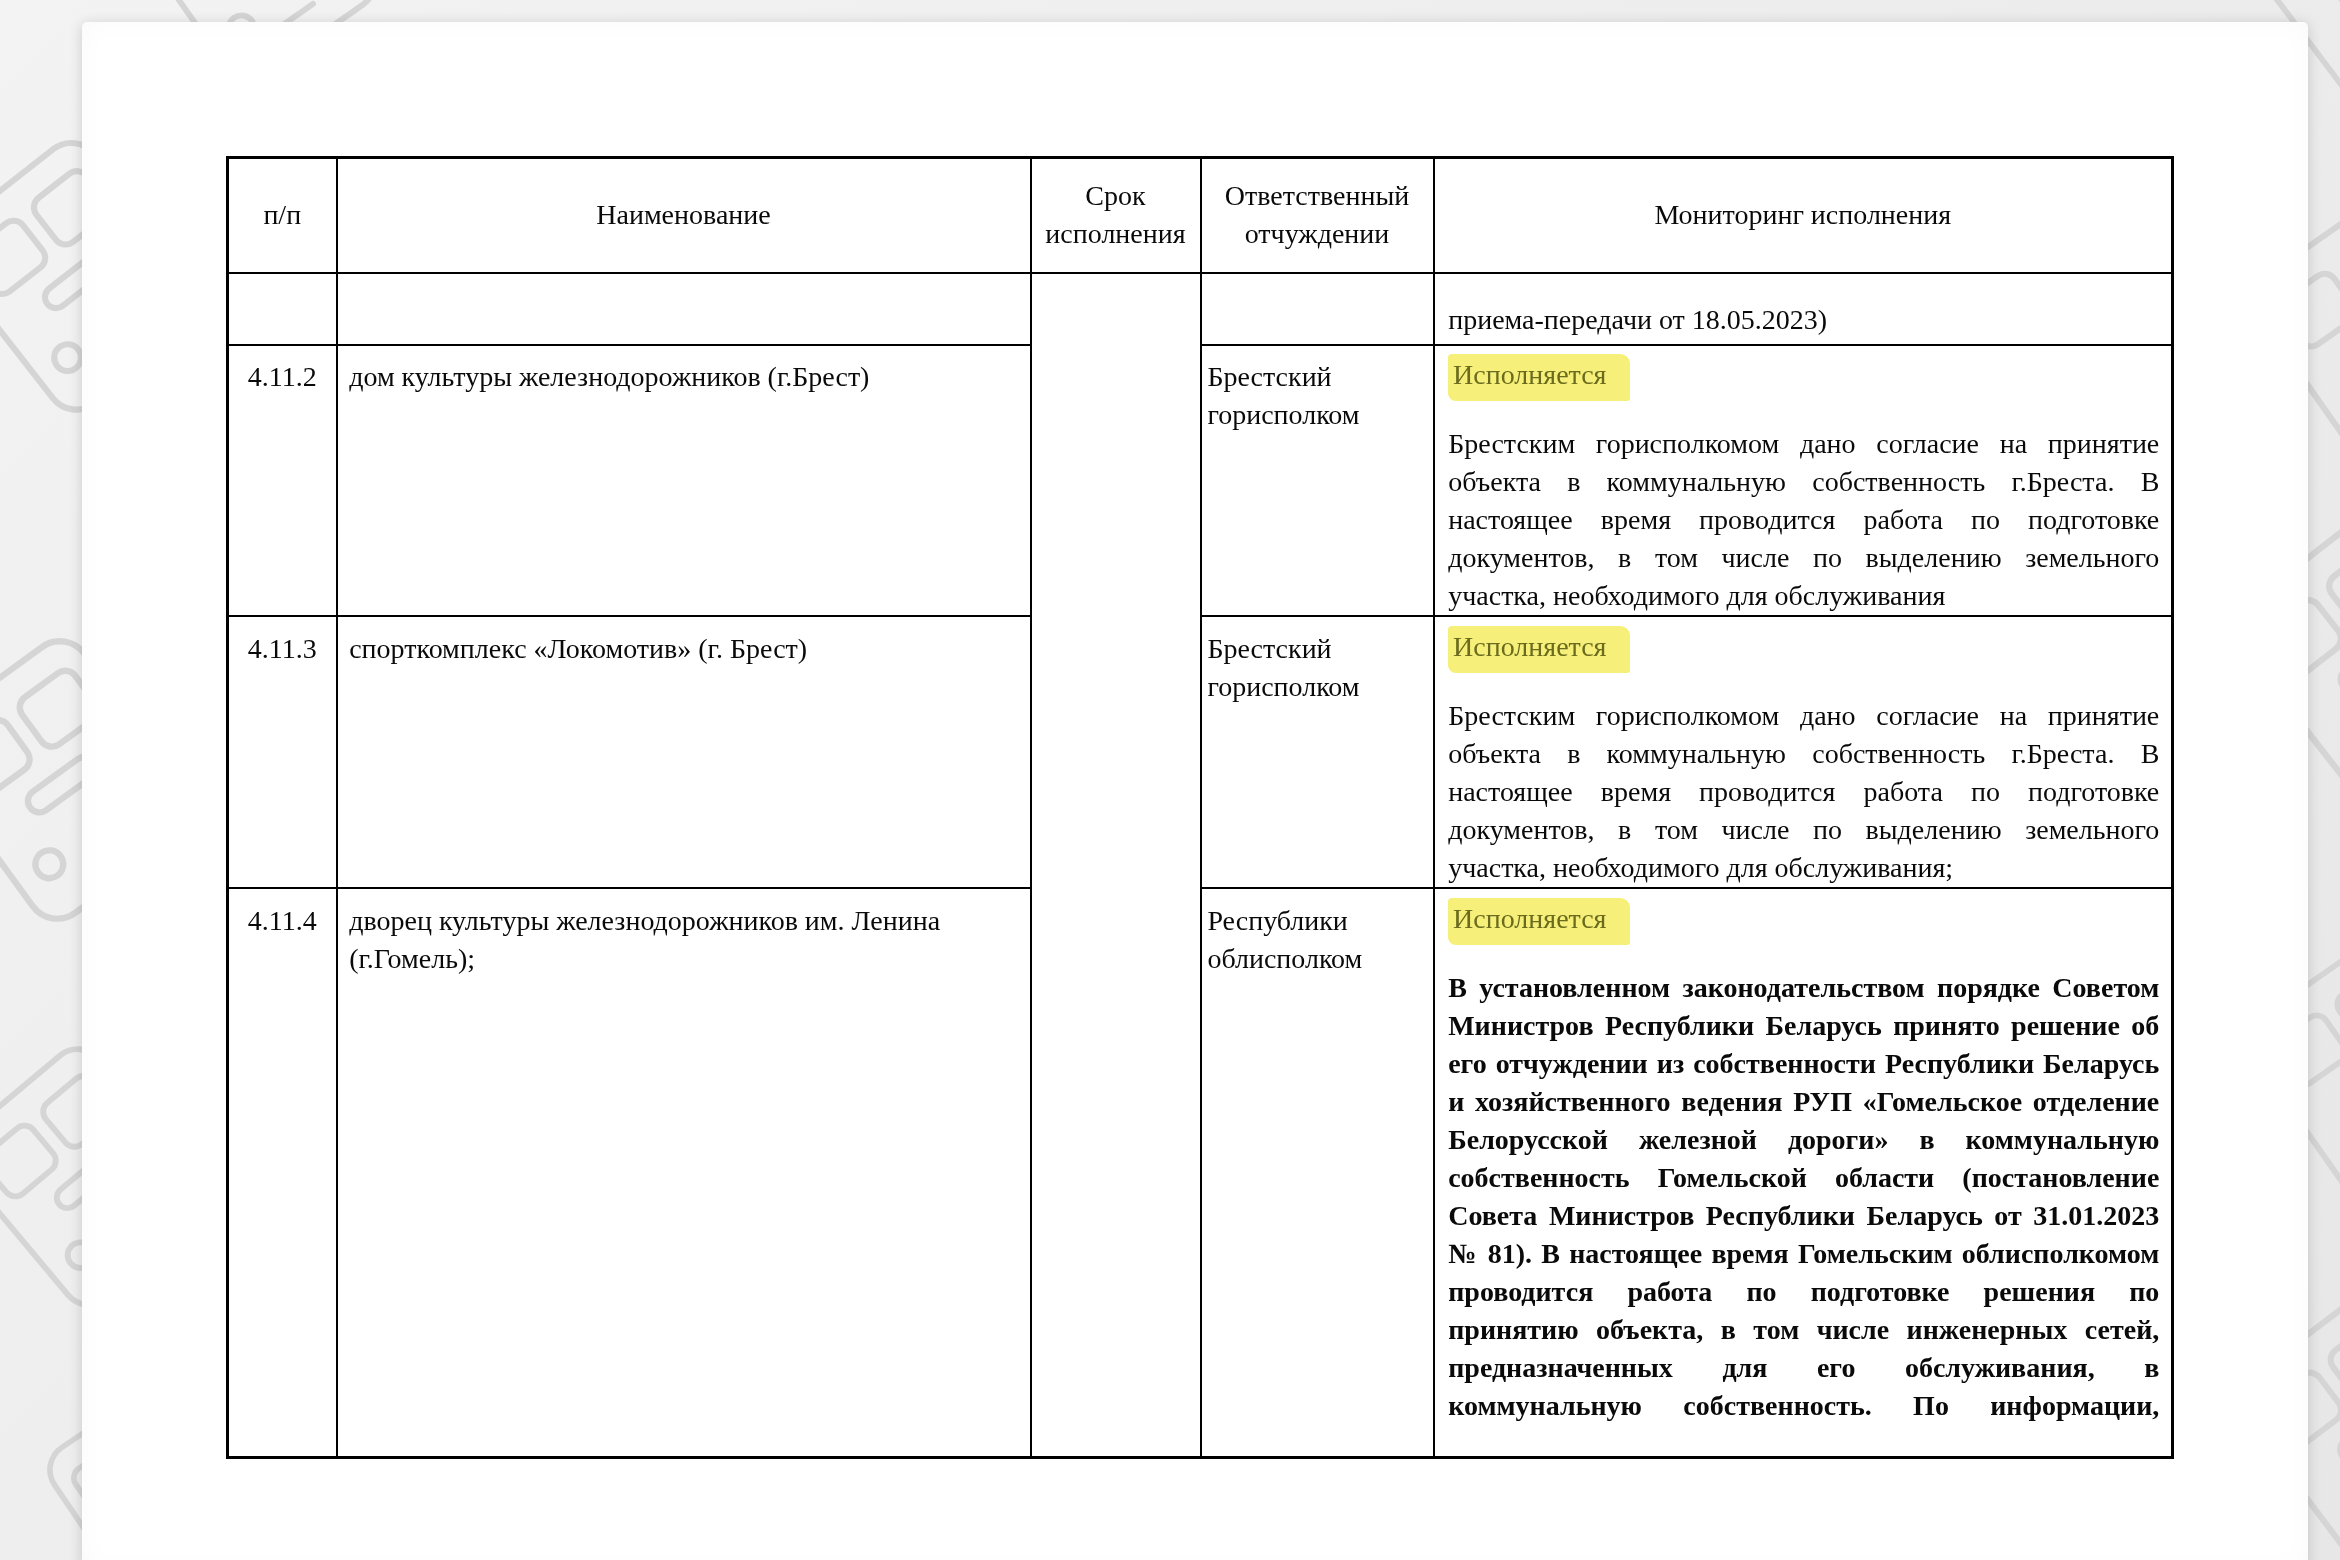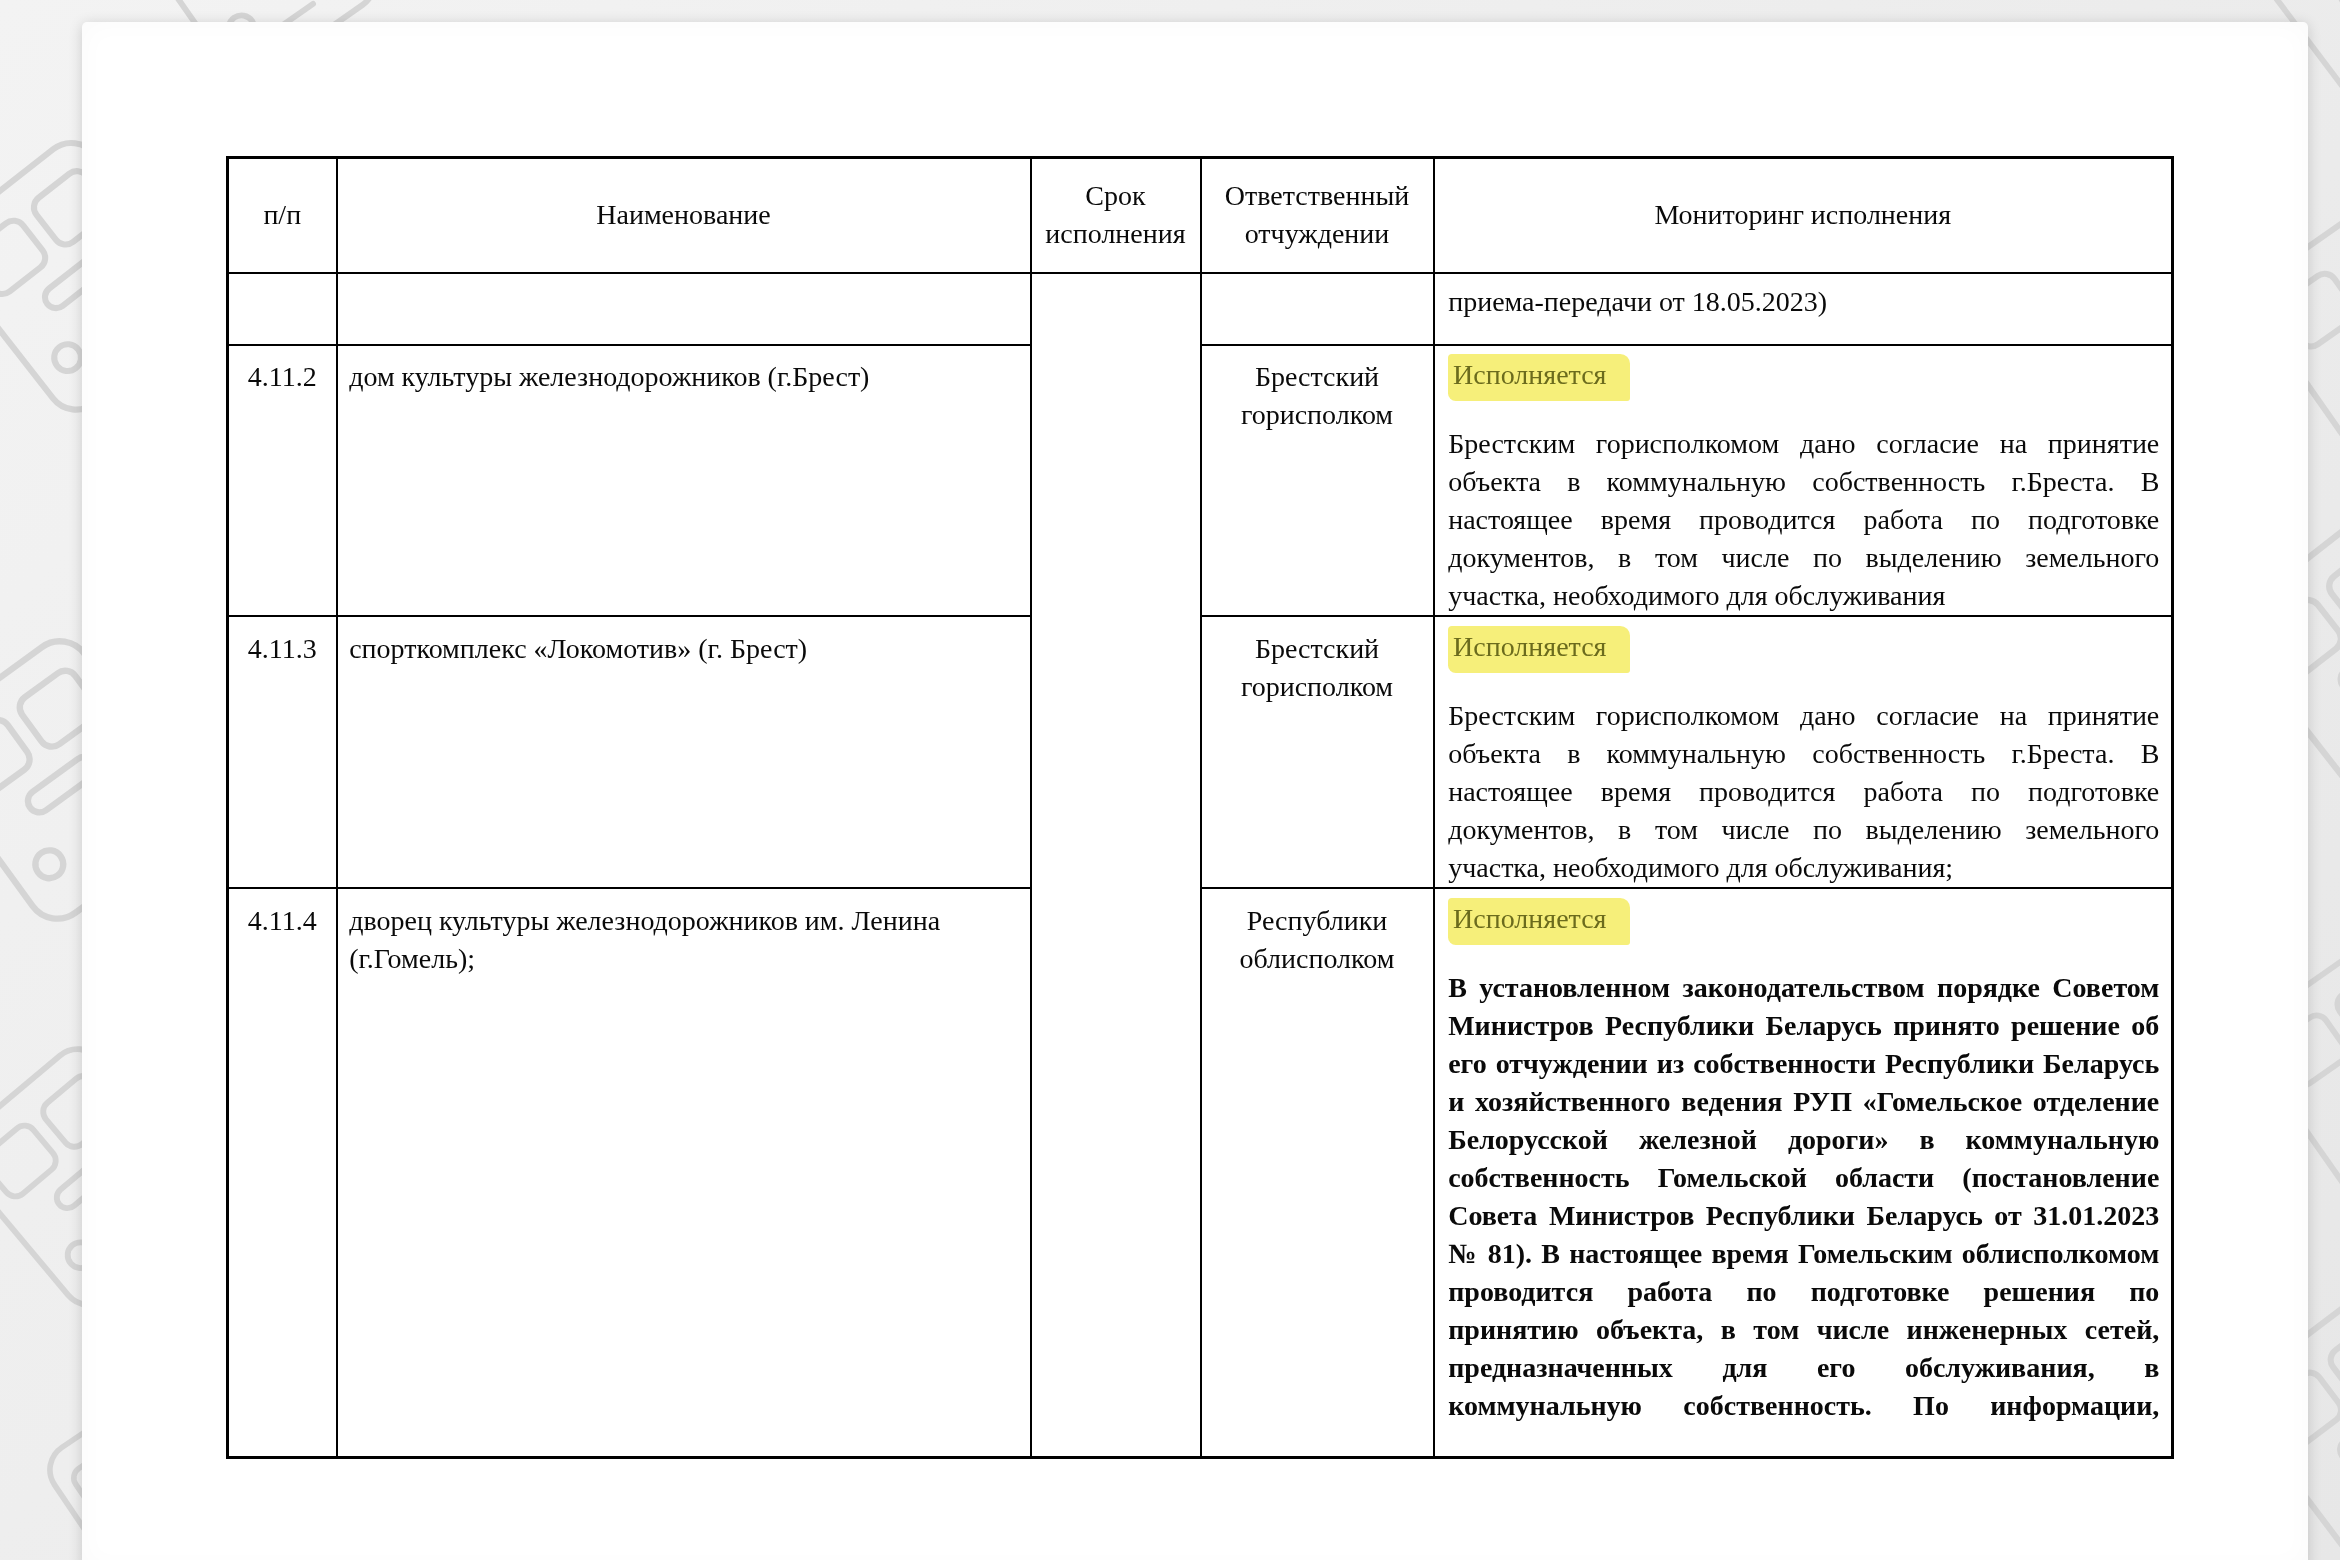--- a/index.html
+++ b/index.html
@@ -42,36 +42,36 @@
     padding:5.9px 7.8px;
   }
   tr.hdr{height:115px;}
   tr.r0{height:72px;}
   tr.r1{height:212px;}
   tr.r2{height:260px;}
   tr.r3{height:569px;}
   td.c-num{text-align:center;padding:12.7px 3.9px 0 3.9px;}
   td.c-name{padding:12.7px 11.7px 0 11.7px;text-align:left;}
   td.c-term{}
-  td.c-resp{text-align:center;padding:12.7px 5.9px 0 5.9px;}
+  td.c-resp{text-align:left;padding:12.7px 5.9px 0 5.9px;}
   td.c-mon{padding:8.8px 11.7px 0 13.7px;}
   .status-line{margin:0;}
   .hl{
     display:inline-block;
     font-weight:normal;
     color:var(--status-color);
     background:var(--hl-color);
     padding:2px 23.4px 6.8px 4.9px;
     border-radius:3.9px 9.8px 2.9px 7.8px;
   }
   p.mon-text{
     margin:24.4px 0 0 0;
     text-align:justify;
   }
-  p.mon-text.first{margin-top:1px;text-align:left;}
+  p.mon-text.first{margin-top:19px;text-align:left;}
   p.mon-text.cont{text-align-last:justify;font-weight:bold;}
 </style>
 </head>
 <body>
 
 <svg class="bg-deco" width="2341" height="1560" viewBox="0 0 2400 1600" aria-hidden="true">
   <defs>
     <g id="train-icon" fill="none" stroke="#d5d5d5" stroke-width="5" stroke-linecap="round" stroke-linejoin="round">
       <rect x="0" y="0" width="150" height="185" rx="24"></rect>
       <rect x="16" y="24" width="52" height="46" rx="10"></rect>

